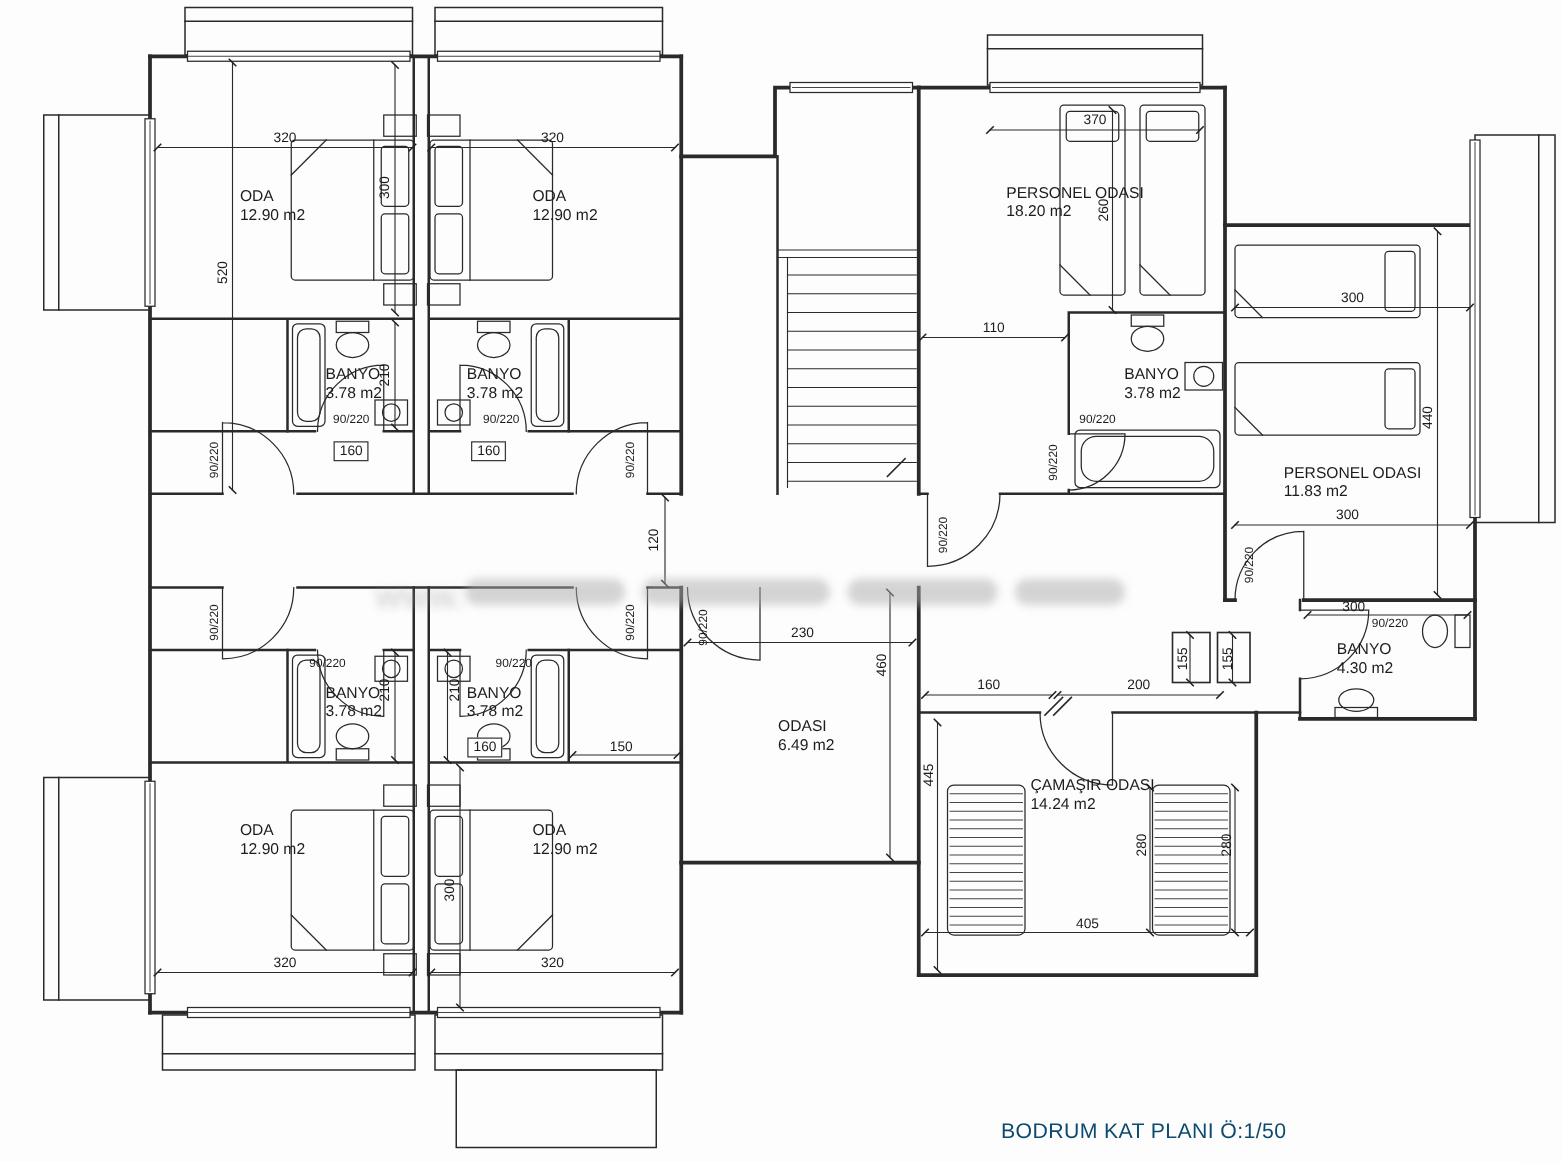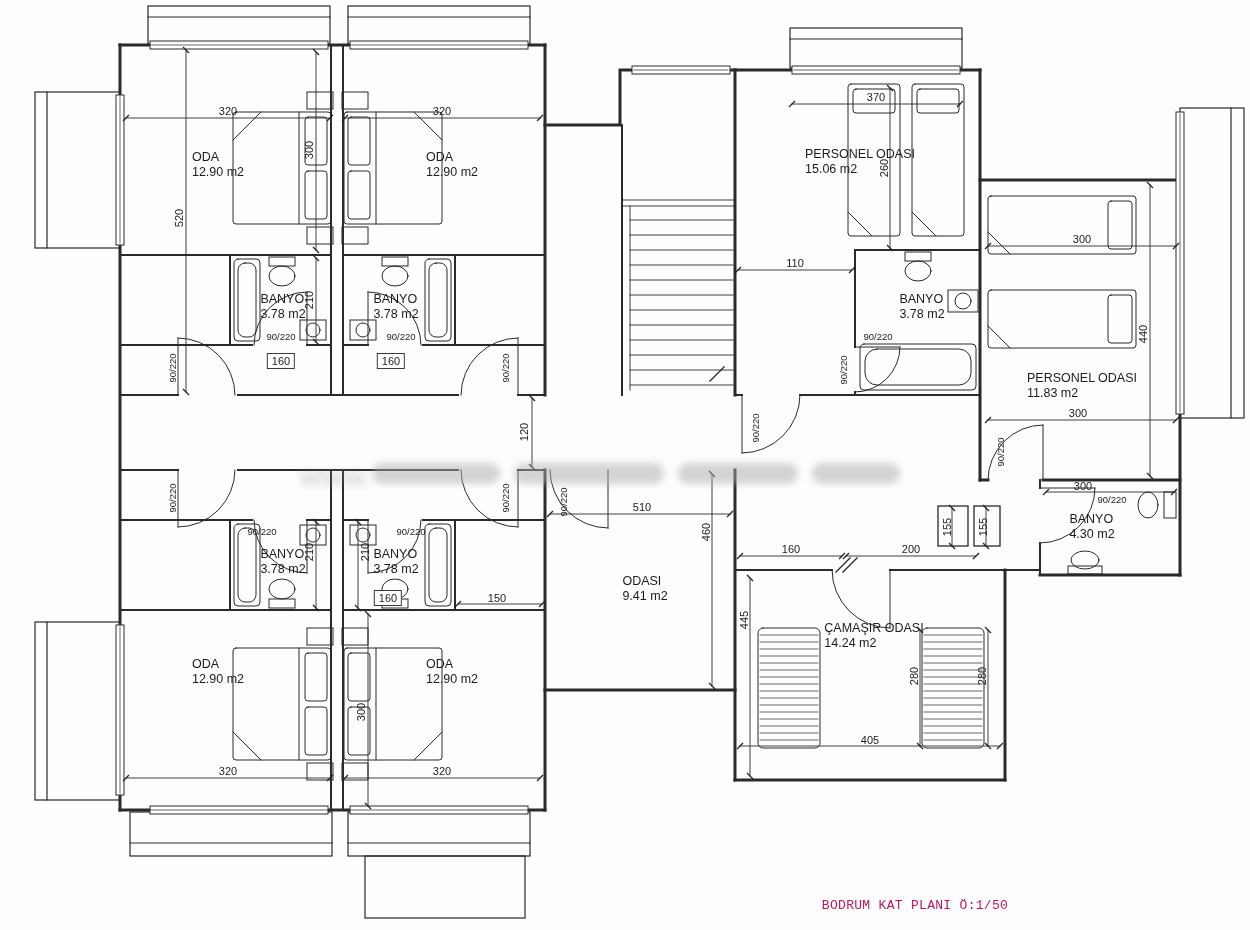--- a/index.html
+++ b/index.html
@@ -5,21 +5,21 @@
   html,body{margin:0;padding:0;background:#ffffff;}
   .plan{position:relative;width:1250px;height:930px;background:#fdfdfd;overflow:hidden;
         font-family:"Liberation Sans",sans-serif;}
   .plan svg{position:absolute;left:0;top:0;z-index:1;}
   .lbl{position:absolute;z-index:2;font-size:11px;color:#1c1c1c;white-space:nowrap;
        transform:translate(-50%,-50%);line-height:13px;}
   .rot{transform:translate(-50%,-50%) rotate(-90deg);}
   .sm{font-size:9.5px;}
   .box{border:1px solid #3a3a3a;background:#fff;padding:0 4px;line-height:14px;}
   .room{font-size:12.5px;line-height:15px;text-align:left;}
-  .title{font-size:13px;color:#be185d;letter-spacing:.3px;font-family:Liberation Mono, monospace;}
+  .title{font-size:17px;color:#0c4a6e;letter-spacing:.3px;}
 </style>
 </head>
 <body>
 
 <div class="plan">
 
 <svg width="1250" height="930" viewBox="0 0 1250 930">
   <defs>
     <marker id="tick" markerWidth="10" markerHeight="10" refX="5" refY="5" orient="auto" markerUnits="userSpaceOnUse">
       <path d="M2,8L8,2" stroke="#222" stroke-width="1.3" fill="none"></path>
@@ -276,25 +276,25 @@
 </svg>
 
 <div class="lbl room" style="left:218px;top:165px"><span>ODA</span><br><span>12.90 m2</span></div>
 <div class="lbl room" style="left:452px;top:165px"><span>ODA</span><br><span>12.90 m2</span></div>
 <div class="lbl room" style="left:283px;top:307px"><span>BANYO</span><br><span>3.78 m2</span></div>
 <div class="lbl room" style="left:396px;top:307px"><span>BANYO</span><br><span>3.78 m2</span></div>
 <div class="lbl room" style="left:283px;top:562px"><span>BANYO</span><br><span>3.78 m2</span></div>
 <div class="lbl room" style="left:396px;top:562px"><span>BANYO</span><br><span>3.78 m2</span></div>
 <div class="lbl room" style="left:218px;top:672px"><span>ODA</span><br><span>12.90 m2</span></div>
 <div class="lbl room" style="left:452px;top:672px"><span>ODA</span><br><span>12.90 m2</span></div>
-<div class="lbl room" style="left:860px;top:162px"><span>PERSONEL ODASI</span><br><span>15.06 m2</span></div>
+<div class="lbl room" style="left:860px;top:162px"><span>PERSONEL ODASI</span><br><span>18.20 m2</span></div>
 <div class="lbl room" style="left:922px;top:307px"><span>BANYO</span><br><span>3.78 m2</span></div>
 <div class="lbl room" style="left:1082px;top:386px"><span>PERSONEL ODASI</span><br><span>11.83 m2</span></div>
 <div class="lbl room" style="left:1092px;top:527px"><span>BANYO</span><br><span>4.30 m2</span></div>
-<div class="lbl room" style="left:645px;top:589px"><span>ODASI</span><br><span>9.41 m2</span></div>
+<div class="lbl room" style="left:645px;top:589px"><span>ODASI</span><br><span>6.49 m2</span></div>
 <div class="lbl room" style="left:874px;top:636px"><span>ÇAMAŞIR ODASI</span><br><span>14.24 m2</span></div>
 
 <div class="lbl" style="left:228px;top:111px">320</div>
 <div class="lbl" style="left:442px;top:111px">320</div>
 <div class="lbl rot" style="left:309px;top:150px">300</div>
 <div class="lbl rot" style="left:179px;top:218px">520</div>
 <div class="lbl rot" style="left:309px;top:300px">210</div>
 <div class="lbl sm" style="left:281px;top:336px">90/220</div>
 <div class="lbl sm" style="left:401px;top:336px">90/220</div>
 <div class="lbl box" style="left:281px;top:361px">160</div>
@@ -313,21 +313,21 @@
 <div class="lbl rot" style="left:361px;top:712px">300</div>
 <div class="lbl" style="left:228px;top:771px">320</div>
 <div class="lbl" style="left:442px;top:771px">320</div>
 <div class="lbl" style="left:876px;top:97px">370</div>
 <div class="lbl rot" style="left:884px;top:168px">260</div>
 <div class="lbl" style="left:795px;top:263px">110</div>
 <div class="lbl sm" style="left:878px;top:336px">90/220</div>
 <div class="lbl sm rot" style="left:843px;top:370px">90/220</div>
 <div class="lbl sm rot" style="left:755px;top:428px">90/220</div>
 <div class="lbl sm rot" style="left:563px;top:502px">90/220</div>
-<div class="lbl" style="left:642px;top:507px">510</div>
+<div class="lbl" style="left:642px;top:507px">230</div>
 <div class="lbl rot" style="left:706px;top:532px">460</div>
 <div class="lbl" style="left:791px;top:549px">160</div>
 <div class="lbl" style="left:911px;top:549px">200</div>
 <div class="lbl" style="left:1082px;top:239px">300</div>
 <div class="lbl rot" style="left:1143px;top:334px">440</div>
 <div class="lbl" style="left:1078px;top:413px">300</div>
 <div class="lbl sm rot" style="left:1000px;top:452px">90/220</div>
 <div class="lbl" style="left:1083px;top:486px">300</div>
 <div class="lbl sm" style="left:1112px;top:499px">90/220</div>
 <div class="lbl rot" style="left:947px;top:527px">155</div>

